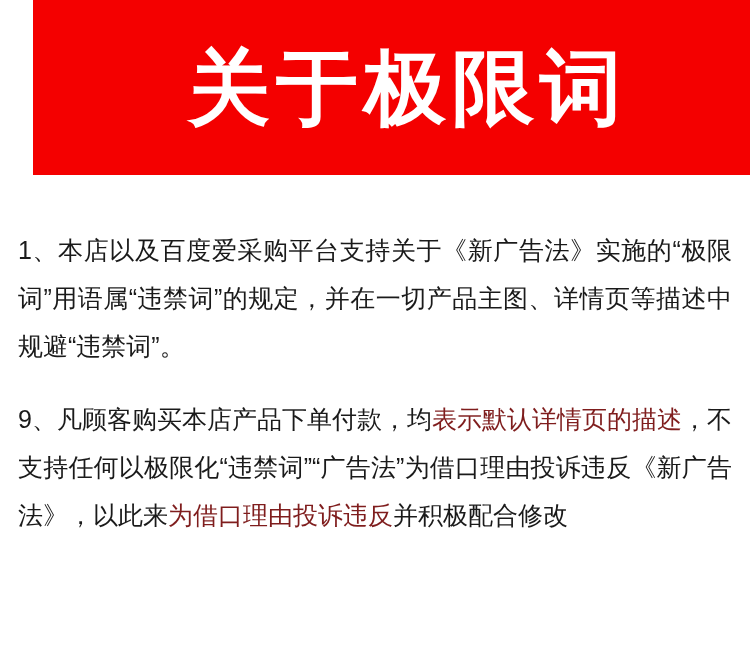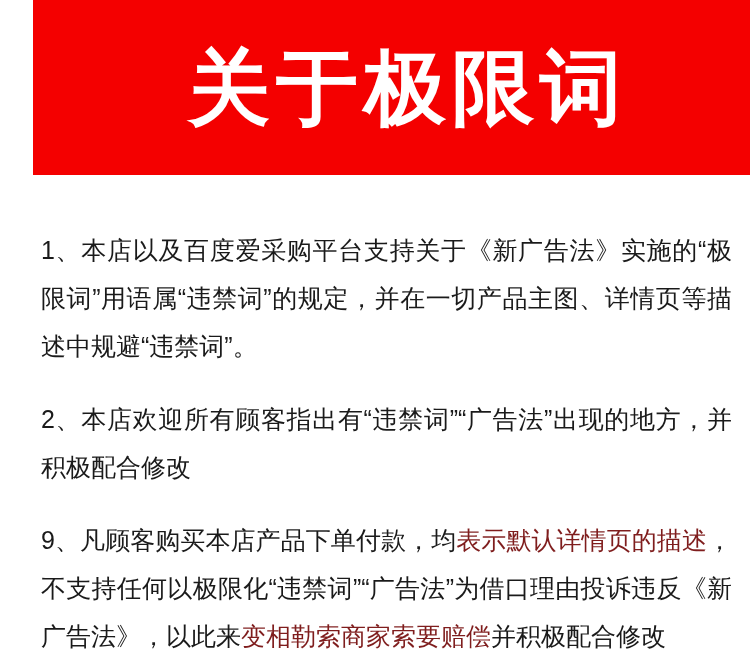--- a/index.html
+++ b/index.html
@@ -36,21 +36,20 @@
     font-weight: bold;
     font-size: 82px;
     letter-spacing: 6px;
     line-height: 1;
     text-align: center;
     white-space: nowrap;
   }
   .body-block {
     padding: 26px 18px 0 18px;
     box-sizing: border-box;
-    margin-left: 23px;
   }
   .para {
     color: #1a1a1a;
     font-family: "Liberation Sans", sans-serif;
     font-size: 25px;
     line-height: 48px;
     letter-spacing: 0px;
     text-align: justify;
     word-break: break-all;
   }
@@ -62,17 +61,16 @@
 <body>
 
 <div class="page">
 
   <div class="banner">
     <div class="banner-title">关于极限词</div>
   </div>
 
   <div class="body-block">
     <p class="para"><span>1、本店以及百度爱采购平台支持关于《新广告法》实施的“极限词”用语属“违禁词”的规定，并在一切产品主图、详情页等描述中规避“违禁词”。</span></p>
-    <p class="para"><span>2、本店欢迎所有顾客指出有“违禁词”“广告法”出现的地方，并积极配合修改</span></p>
-    <p class="para"><span>9、凡顾客购买本店产品下单付款，均</span><span class="hl">表示默认详情页的描述</span><span>，不支持任何以极限化“违禁词”“广告法”为借口理由投诉违反《新广告法》，以此来</span><span class="hl">变相勒索商家索要赔偿</span><span>并积极配合修改</span></p>
+    <p class="para"><span>9、凡顾客购买本店产品下单付款，均</span><span class="hl">表示默认详情页的描述</span><span>，不支持任何以极限化“违禁词”“广告法”为借口理由投诉违反《新广告法》，以此来</span><span class="hl">为借口理由投诉违反</span><span>并积极配合修改</span></p>
   </div>
 
 </div>
 
 </body></html>

